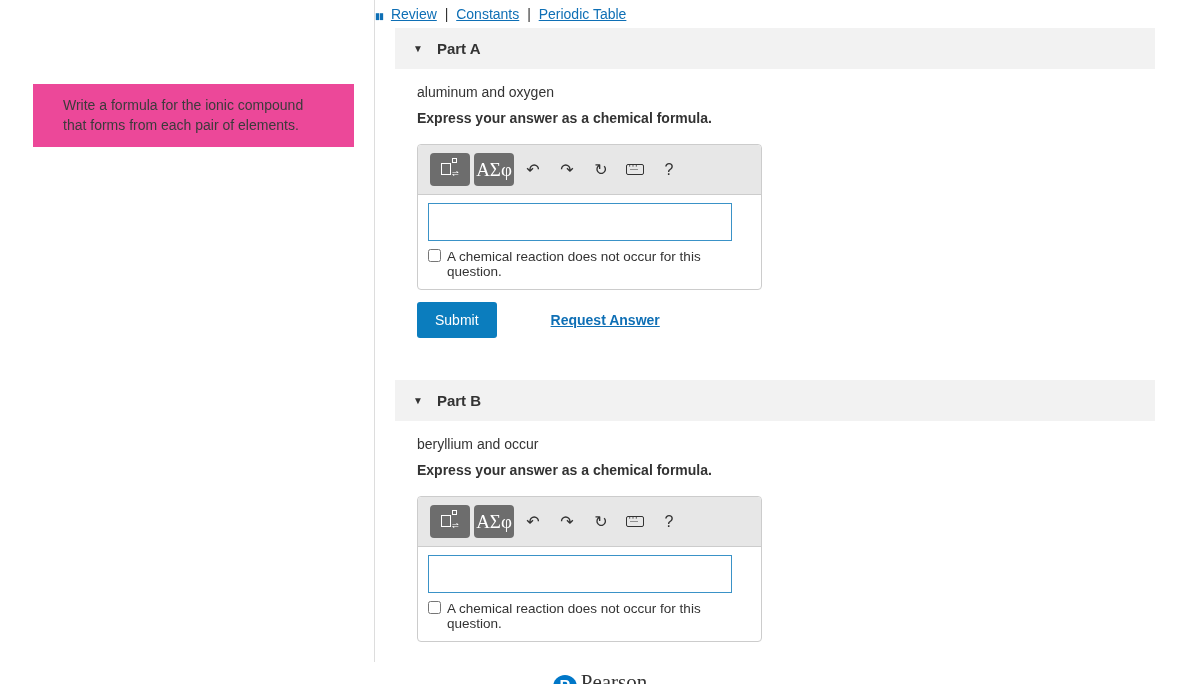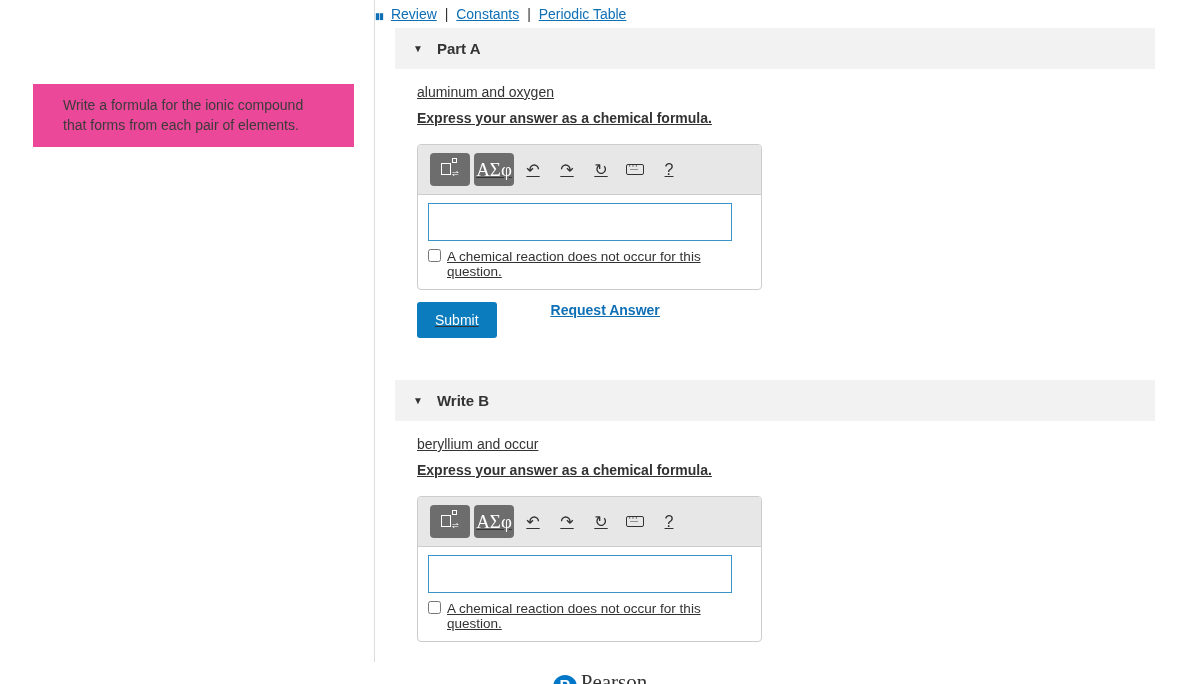--- a/index.html
+++ b/index.html
@@ -10,38 +10,38 @@
 .right-col { flex: 1; padding: 0; }
 .top-links { padding: 6px 45px 6px 0; font-size: 14px; }
 .top-links a { color: #0e6fb5; text-decoration: underline; }
 .top-links .sep { color: #333; margin: 0 4px; }
 .top-links .icon-book { display: inline-block; width: 12px; height: 10px; vertical-align: 0; }
 .top-links .icon-book::before { content: "▮▮"; font-size: 9px; letter-spacing: -1px; color: #0e6fb5; }
 .part-block { margin: 0 45px 0 20px; }
 .part-header { background: #f2f2f2; padding: 12px 18px; display: flex; align-items: center; margin-bottom: 15px; }
 .part-header .arrow { margin-right: 14px; font-size: 10px; color: #333; }
 .part-header .title { font-weight: bold; font-size: 15px; }
-.part-body { padding: 0 0 20px 22px; text-decoration: underline; }
+.part-body { padding: 0 0 20px 22px; }
 .q-text { margin-bottom: 10px; }
 .q-instr { font-weight: bold; margin-bottom: 18px; }
 .answer-box { border: 1px solid #ccc; border-radius: 4px; width: 345px; }
 .toolbar { background: #e7e7e7; border-bottom: 1px solid #ccc; padding: 8px 12px; display: flex; align-items: center; gap: 4px; border-radius: 4px 4px 0 0; }
 .tb-btn { background: #6d6d6d; border-radius: 4px; width: 40px; height: 33px; display: flex; align-items: center; justify-content: center; cursor: pointer; position: relative; color: #fff; }
 .tb-btn.chem { font-size: 11px; }
 .tb-btn.greek { font-size: 19px; font-family: Georgia, serif; }
 .tb-icon { width: 30px; height: 33px; display: flex; align-items: center; justify-content: center; cursor: pointer; font-size: 16px; color: #333; }
 .chem-icon { width: 18px; height: 18px; position: relative; }
 .chem-sq { position: absolute; left: 0; top: 2px; width: 10px; height: 12px; border: 1px solid #fff; }
 .chem-sup { position: absolute; left: 11px; top: -3px; width: 5px; height: 5px; border: 1px solid #fff; }
 .chem-arr { position: absolute; left: 11px; top: 8px; font-size: 8px; color: #fff; }
 .input-row { padding: 8px 10px 4px 10px; }
 .ans-input { width: 304px; height: 38px; border: 1px solid #3a92c7; outline: none; padding: 4px 8px; font-size: 14px; }
 .chk-row { padding: 4px 10px 10px 10px; display: flex; align-items: flex-start; gap: 6px; font-size: 13.5px; }
 .chk-row input[type=checkbox] { width: 13px; height: 13px; }
-.btn-row { margin-top: 12px; display: flex; align-items: flex-start; gap: 22px; }
+.btn-row { margin-top: 12px; display: flex; align-items: center; gap: 22px; }
 .submit-btn { background: #0b7dbe; color: #fff; border: none; border-radius: 3px; padding: 10px 18px; font-size: 14px; cursor: pointer; }
 .req-link { color: #0e6fb5; text-decoration: underline; font-weight: bold; font-size: 14px; cursor: pointer; padding-left: 32px; }
 .brand { text-align: center; margin-top: 8px; font-family: Georgia, 'Times New Roman', serif; font-size: 21px; color: #333; }
 .brand .p { display: inline-flex; width: 24px; height: 24px; border-radius: 50%; background: #0077c8; color: #fff; align-items: center; justify-content: center; font-size: 16px; font-weight: bold; font-family: Arial, sans-serif; margin-right: 4px; vertical-align: -3px; }
 .kbd-icon { border: 1.5px solid #333; border-radius: 2px; width: 18px; height: 11px; position: relative; }
 .kbd-icon::before { content: "⋯"; position: absolute; top: -5px; left: 1px; font-size: 10px; letter-spacing: -0.5px; }
 .kbd-icon::after { content: "—"; position: absolute; top: -1px; left: 3px; font-size: 8px; }
 </style>
 </head>
 <body>
@@ -97,21 +97,21 @@
         <div class="btn-row">
           <button class="submit-btn">Submit</button>
           <a class="req-link">Request Answer</a>
         </div>
       </div>
     </div>
 
     <div class="part-block" style="margin-top:22px;">
       <div class="part-header">
         <span class="arrow">▼</span>
-        <span class="title">Write B</span>
+        <span class="title">Part B</span>
       </div>
       <div class="part-body">
         <div class="q-text">beryllium and occur</div>
         <div class="q-instr">Express your answer as a chemical formula.</div>
         <div class="answer-box">
           <div class="toolbar">
             <div class="tb-btn chem">
               <div class="chem-icon">
                 <div class="chem-sq"></div>
                   <div class="chem-sup"></div>

